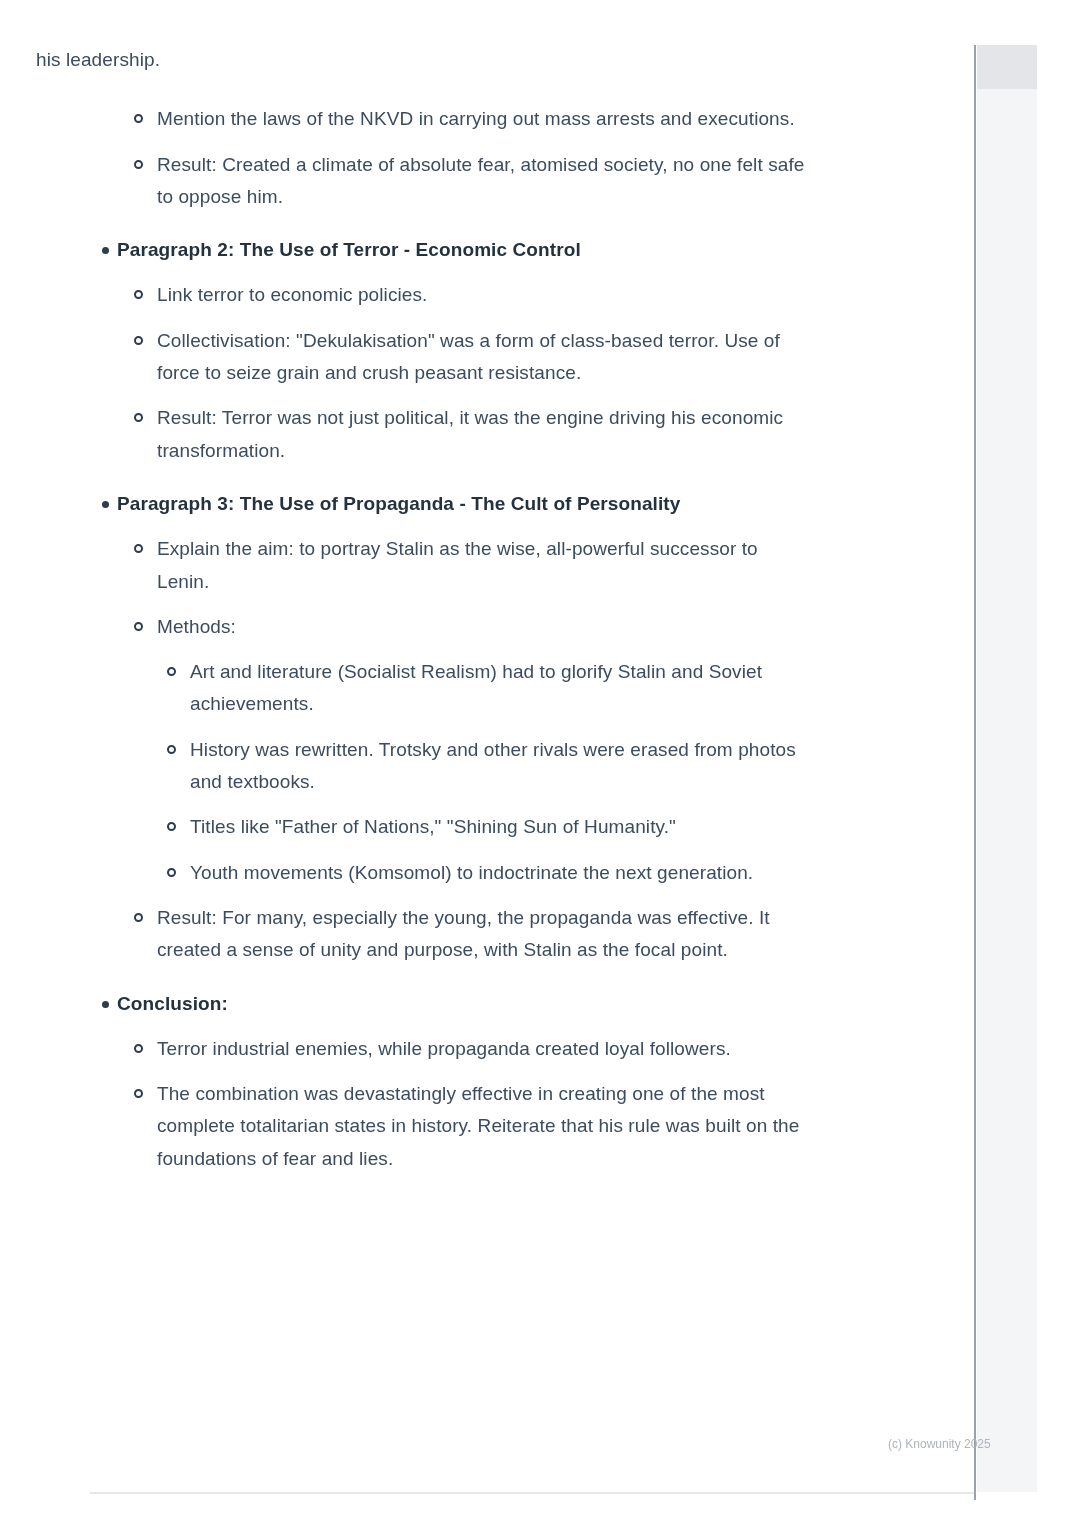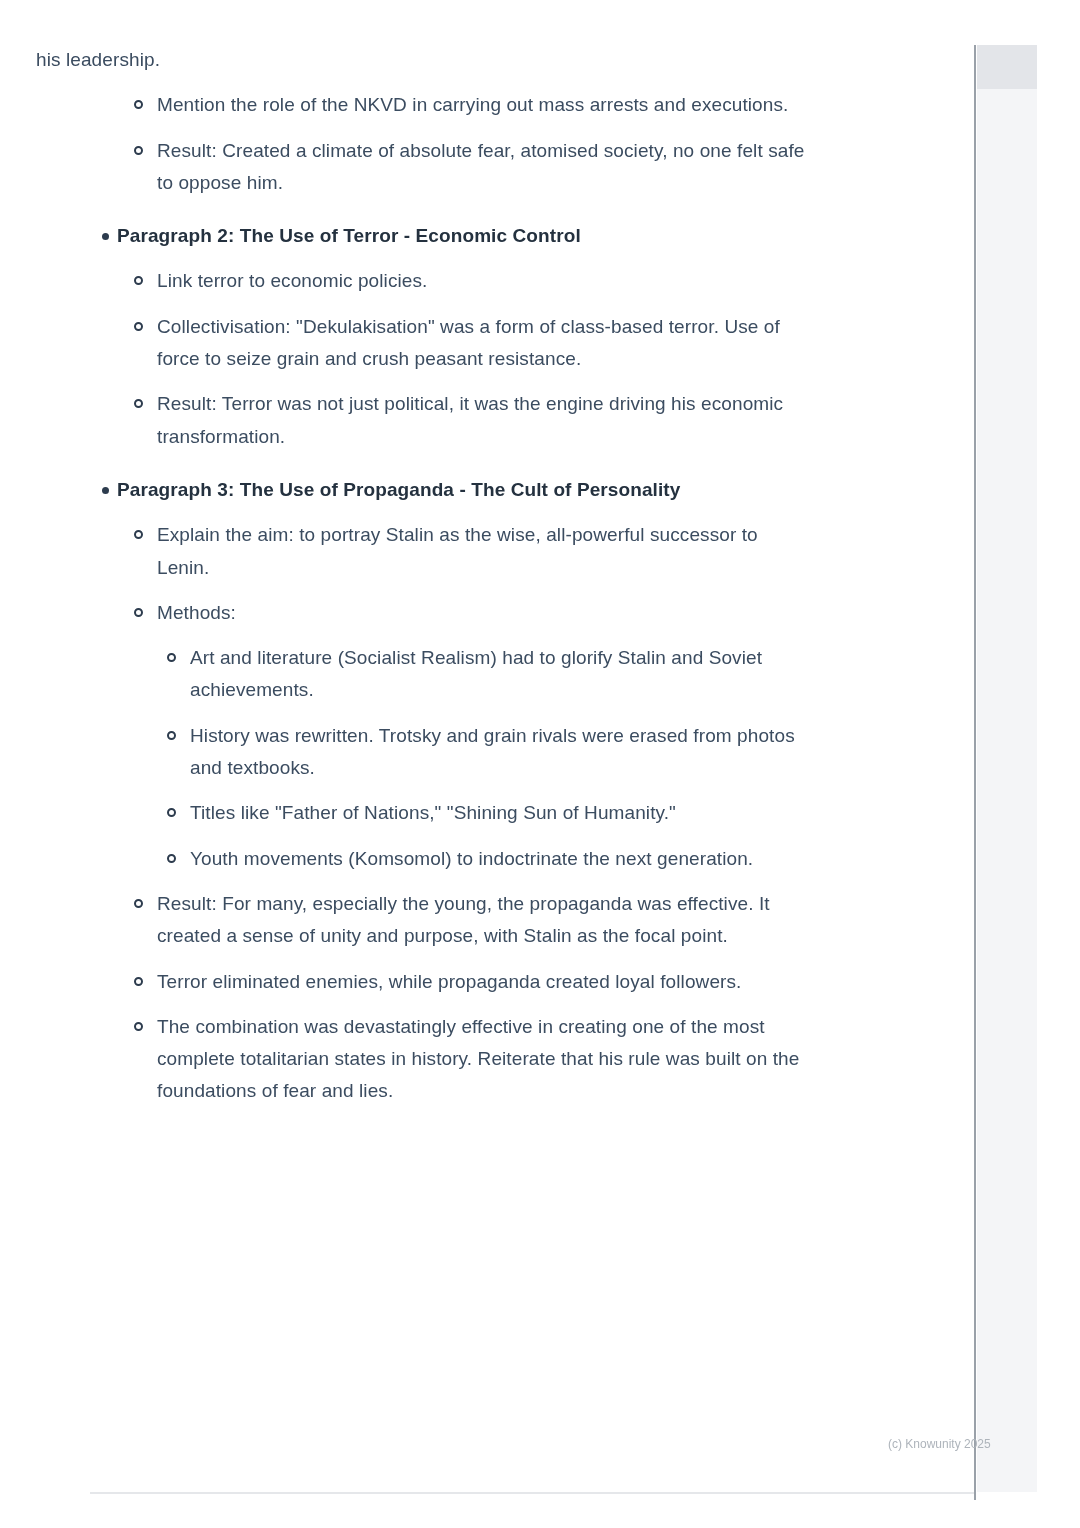--- a/index.html
+++ b/index.html
@@ -31,21 +31,21 @@
     background:#2d3c4e;
   }
   .ring {
     position:absolute; top:11px;
     width:9px; height:9px; border-radius:50%;
     border:2px solid #2d3c4e; background:transparent;
   }
   .ring.l2 { left:134px; }
   .ring.l3 { left:167px; }
   .sub-group { margin-top:2px; }
-  .continuation { margin-bottom:13px;padding-left:36px; }
+  .continuation { margin-bottom:27px;padding-left:36px; }
 
   
   .gutter-track {
     position:absolute; left:977px; top:45px;
     width:60px; height:1447px;
     background:#f4f5f7;
   }
   .gutter-thumb {
     position:absolute; left:977px; top:45px;
     width:60px; height:44px;
@@ -68,37 +68,38 @@
     white-space:nowrap; z-index:5;
   }
 </style>
 </head>
 <body>
 
 <div class="canvas">
 
   <div class="doc">
       <div class="continuation indent2">his leadership.</div>
-      <div class="li indent2"><span class="ring l2"></span><span>Mention the role of the NKVD in carrying out mass arrests and executions.</span></div>
+      <div class="li indent2"><span class="ring l2"></span><span>Mention the laws of the NKVD in carrying out mass arrests and executions.</span></div>
       <div class="li indent2"><span class="ring l2"></span><span>Result: Created a climate of absolute fear, atomised society, no one felt safe to oppose him.</span></div>
       <div class="section-title"><span class="bullet-dot"></span><span>Paragraph 2: The Use of Terror - Economic Control</span></div>
       <div class="li indent2"><span class="ring l2"></span><span>Link terror to economic policies.</span></div>
       <div class="li indent2"><span class="ring l2"></span><span>Collectivisation: "Dekulakisation" was a form of class-based terror. Use of force to seize grain and crush peasant resistance.</span></div>
       <div class="li indent2"><span class="ring l2"></span><span>Result: Terror was not just political, it was the engine driving his economic transformation.</span></div>
       <div class="section-title"><span class="bullet-dot"></span><span>Paragraph 3: The Use of Propaganda - The Cult of Personality</span></div>
       <div class="li indent2"><span class="ring l2"></span><span>Explain the aim: to portray Stalin as the wise, all-powerful successor to Lenin.</span></div>
       <div class="li indent2"><span class="ring l2"></span><span>Methods:</span></div>
       <div class="sub-group">
         <div class="li indent3"><span class="ring l3"></span><span>Art and literature (Socialist Realism) had to glorify Stalin and Soviet achievements.</span></div>
-        <div class="li indent3"><span class="ring l3"></span><span>History was rewritten. Trotsky and grain rivals were erased from photos and textbooks.</span></div>
+        <div class="li indent3"><span class="ring l3"></span><span>History was rewritten. Trotsky and other rivals were erased from photos and textbooks.</span></div>
         <div class="li indent3"><span class="ring l3"></span><span>Titles like "Father of Nations," "Shining Sun of Humanity."</span></div>
         <div class="li indent3"><span class="ring l3"></span><span>Youth movements (Komsomol) to indoctrinate the next generation.</span></div>
       </div>
       <div class="li indent2"><span class="ring l2"></span><span>Result: For many, especially the young, the propaganda was effective. It created a sense of unity and purpose, with Stalin as the focal point.</span></div>
-      <div class="li indent2"><span class="ring l2"></span><span>Terror eliminated enemies, while propaganda created loyal followers.</span></div>
+      <div class="section-title"><span class="bullet-dot"></span><span>Conclusion:</span></div>
+      <div class="li indent2"><span class="ring l2"></span><span>Terror industrial enemies, while propaganda created loyal followers.</span></div>
       <div class="li indent2"><span class="ring l2"></span><span>The combination was devastatingly effective in creating one of the most complete totalitarian states in history. Reiterate that his rule was built on the foundations of fear and lies.</span></div>
     </div>
 
   <div class="gutter-track"></div>
   <div class="gutter-thumb"></div>
   <div class="page-edge-line"></div>
   <div class="page-bottom-line"></div>
 
   <div class="watermark">(c) Knowunity 2025</div>
 </div>

